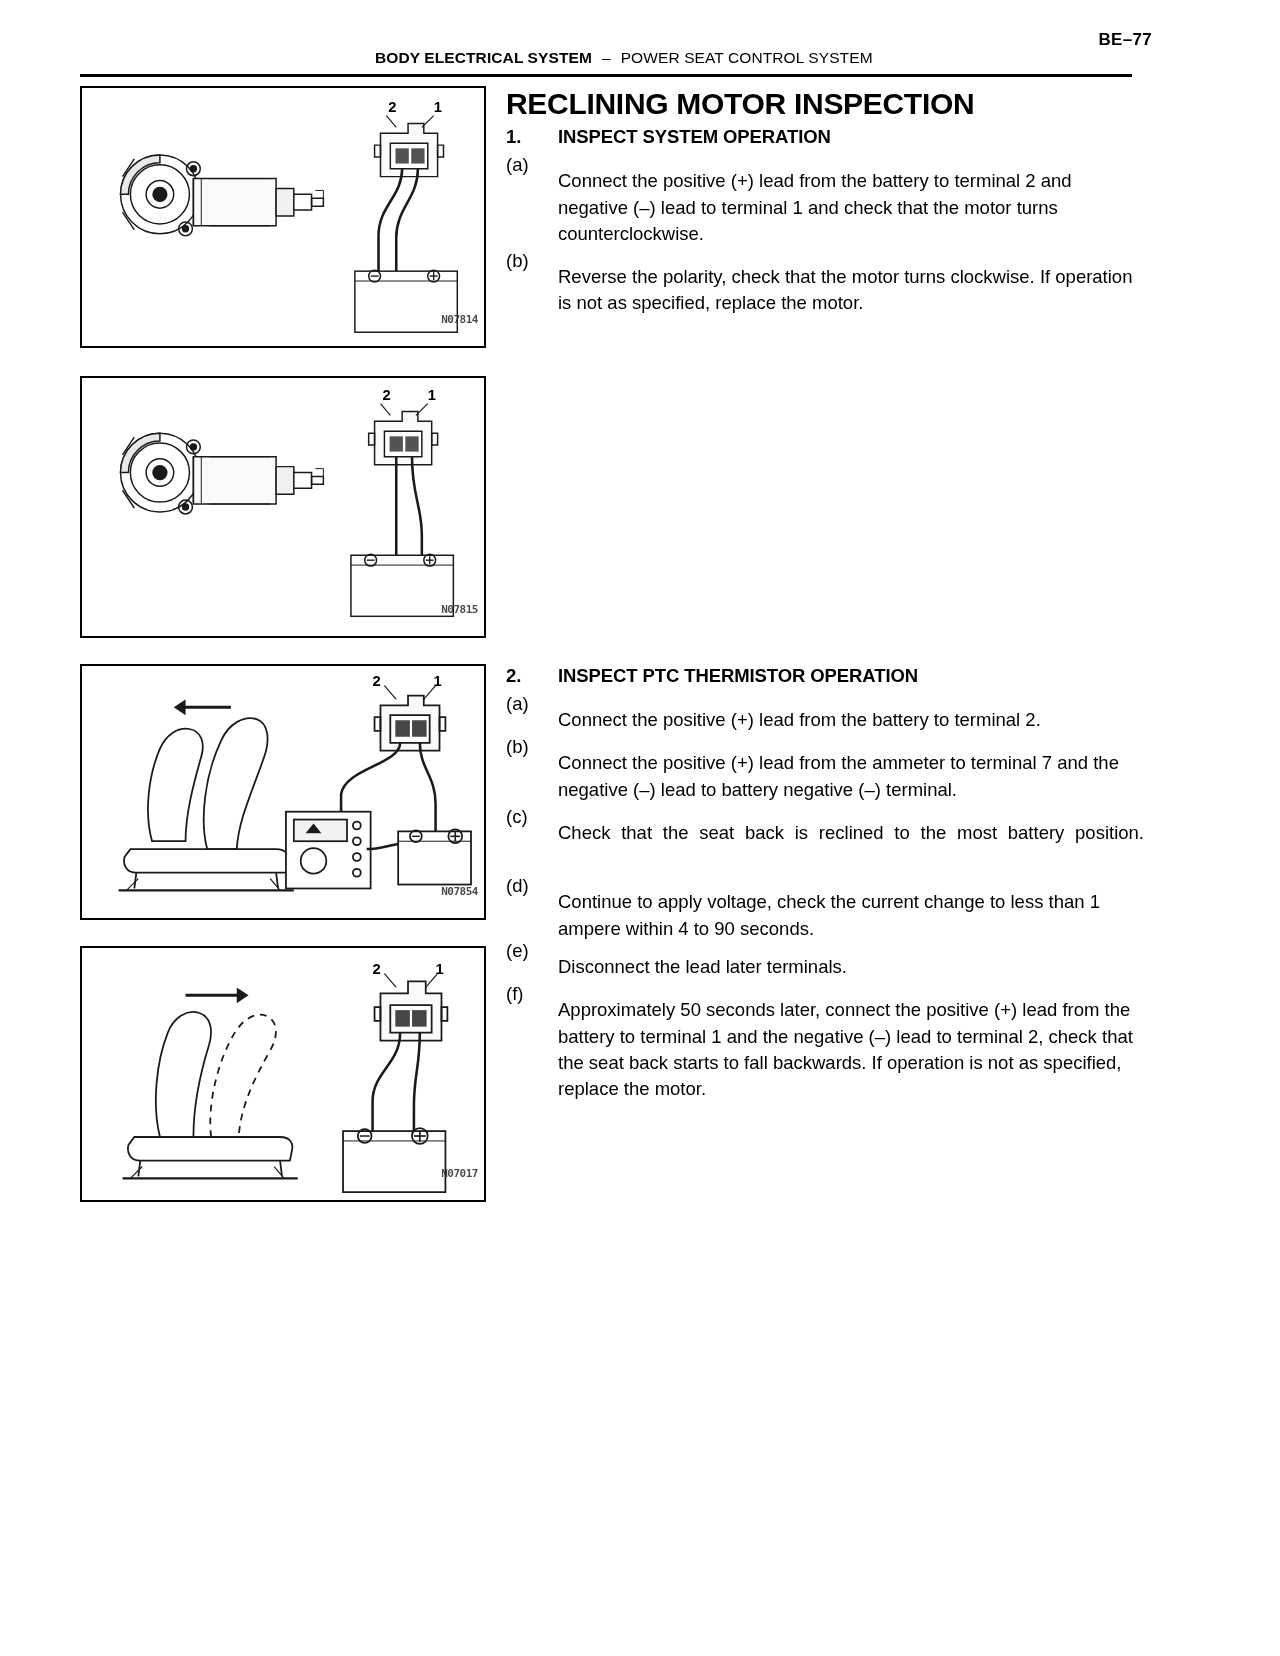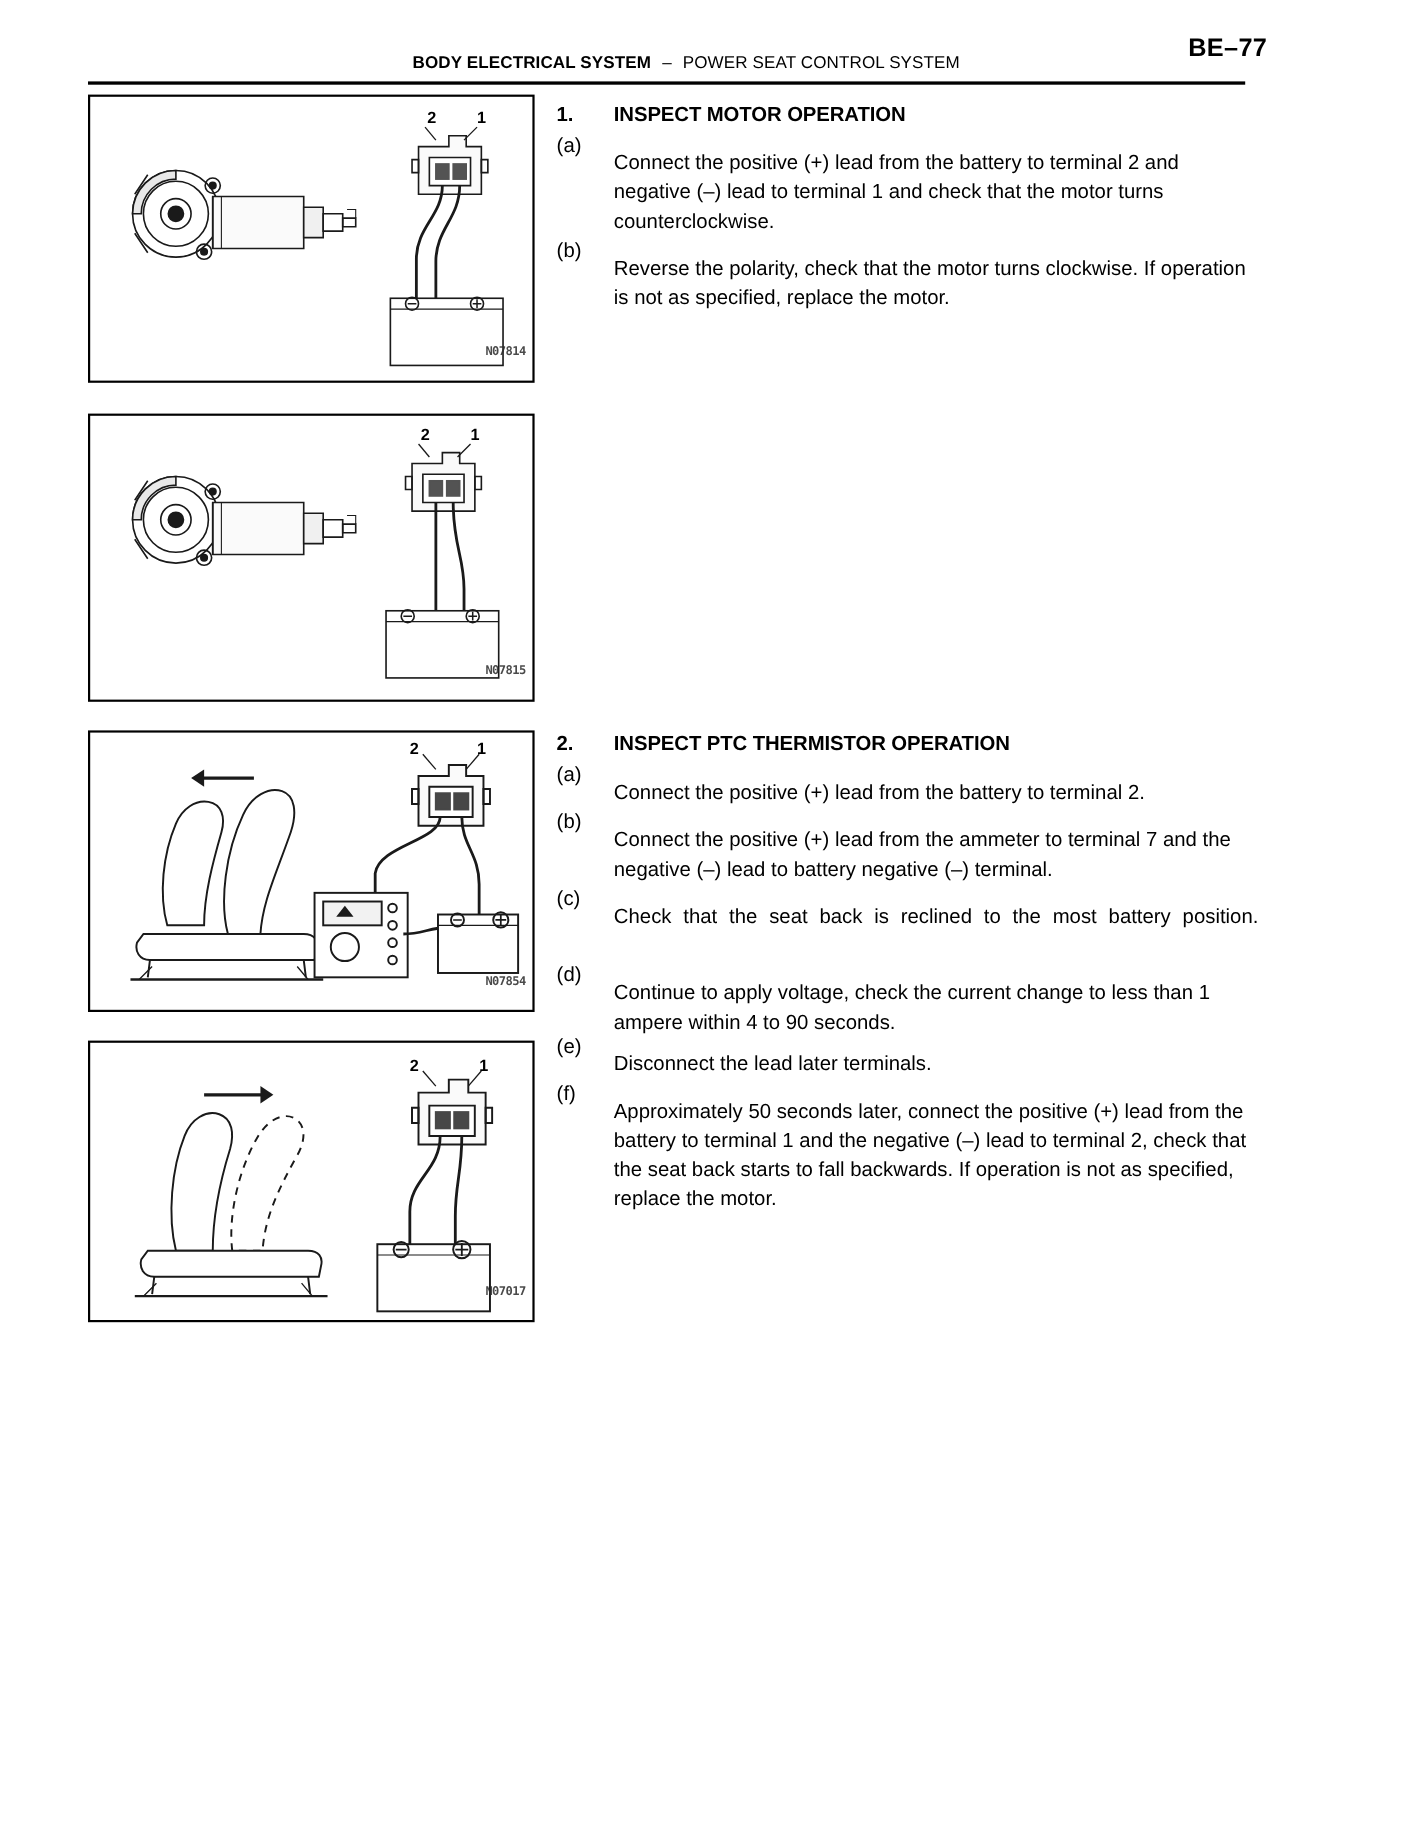--- a/index.html
+++ b/index.html
@@ -22,21 +22,21 @@
     transform:translateY(-50%);
     white-space:nowrap;
     font-size:15.5px;
     letter-spacing:0.1px;
   }
   .hdr-sys { font-weight:bold; }
   .hdr-dash { font-weight:normal; padding:0 10px; }
   .hdr-sub  { font-weight:normal; }
   .page-num {
     position:absolute; right:128px; top:30px;
-    font-size:23px; font-weight:bold; letter-spacing:0.3px;
+    font-size:17px; font-weight:bold; letter-spacing:0.3px;
   }
   .hdr-rule {
     position:absolute; left:80px; top:74px; width:1052px; height:3px;
     background:#000;
   }
 
   
   .figbox {
     position:absolute;
     border:2.5px solid #000;
@@ -290,24 +290,25 @@
       <path d="M336 191 L348 191" stroke-width="1.7"></path>
       <path d="M342 185 L342 197" stroke-width="1.7"></path>
     </g>
     <text x="294" y="26" font-family="Liberation Sans, sans-serif" font-size="15" font-weight="bold" fill="#000">2</text>
     <text x="358" y="26" font-family="Liberation Sans, sans-serif" font-size="15" font-weight="bold" fill="#000">1</text>
   </svg>
   <div class="figcode">N07017</div>
 </div>
 
 <div class="content">
+  <h1 class="title">RECLINING MOTOR INSPECTION</h1>
 
   <div class="step-head">
     <span class="num">1.</span>
-    <span>INSPECT MOTOR OPERATION</span>
+    <span>INSPECT SYSTEM OPERATION</span>
   </div>
 
   <div class="item">
     <span class="lbl">(a)</span>
     <span class="txt">Connect the positive (+) lead from the battery to terminal 2 and negative (–) lead to terminal 1 and check that the motor turns counterclockwise.</span>
   </div>
   <div class="item">
     <span class="lbl">(b)</span>
     <span class="txt">Reverse the polarity, check that the motor turns clockwise. If operation is not as specified, replace the motor.</span>
   </div>

